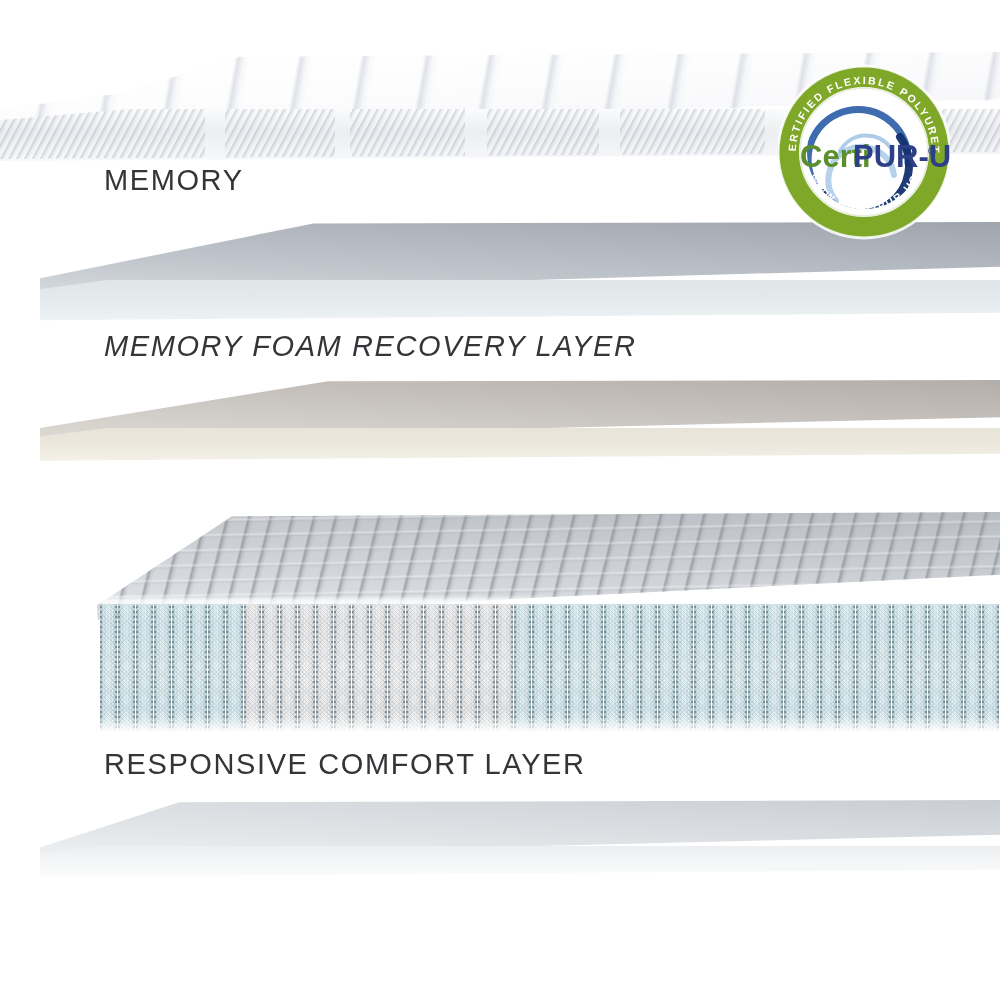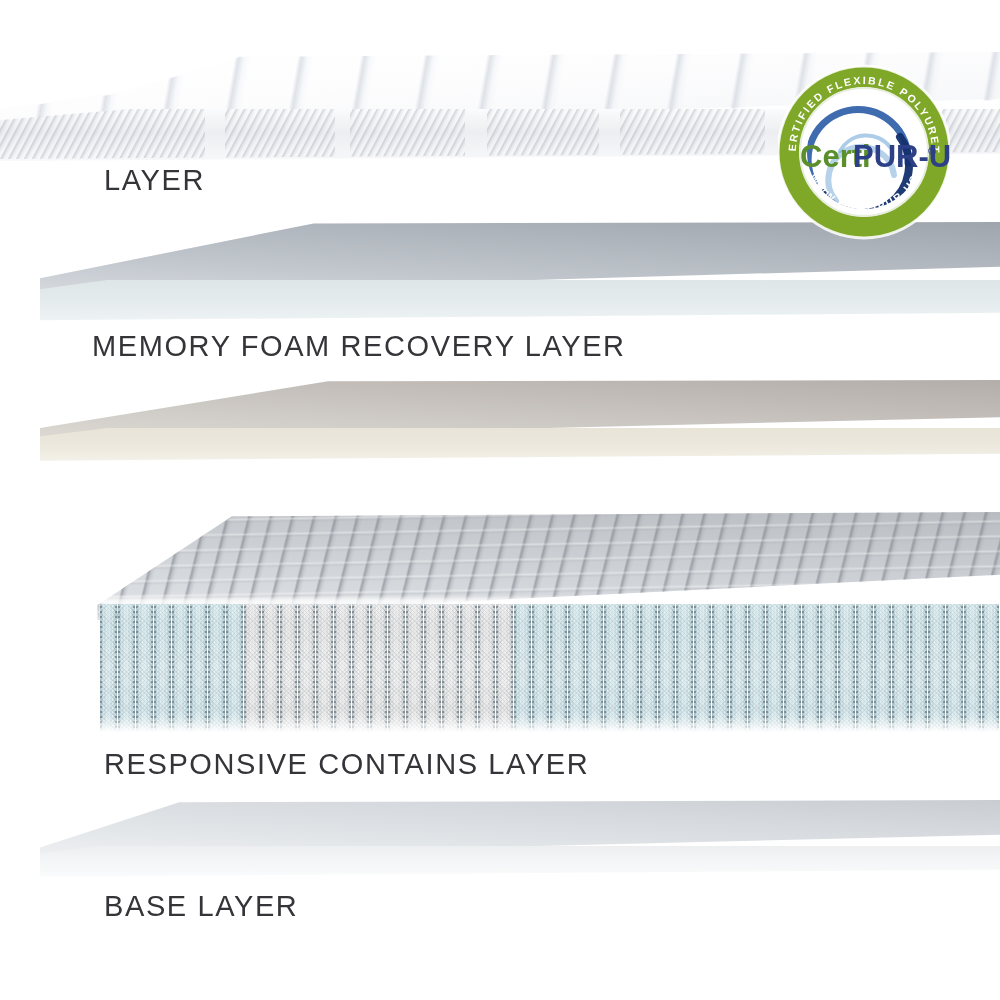--- a/index.html
+++ b/index.html
@@ -206,27 +206,27 @@
           <div class="quilt-panel" style="left: 0px; width: 205px;"></div>
           <div class="quilt-panel" style="left: 225px; width: 110px;"></div>
           <div class="quilt-panel" style="left: 350px; width: 115px;"></div>
           <div class="quilt-panel" style="left: 487px; width: 112px;"></div>
           <div class="quilt-panel" style="left: 620px; width: 145px;"></div>
           <div class="quilt-panel" style="left: 790px; width: 115px;"></div>
           <div class="quilt-panel" style="left: 925px; width: 75px;"></div>
         </div>
     </div>
   </div>
-  <div class="layer-label" style="left:104px; top:166px;">LAYER</div>
+  <div class="layer-label" style="left:104px; top:166px;">MEMORY</div>
 
   <div class="slab" id="memory-layer">
     <div class="mem-top"></div>
     <div class="mem-face"></div>
   </div>
-  <div class="layer-label" style="left:92px; top:332px;">MEMORY FOAM RECOVERY LAYER</div>
+  <div class="layer-label" style="left:104px; top:332px;font-style:italic;">MEMORY FOAM RECOVERY LAYER</div>
 
   <div class="slab" id="comfort-layer">
     <div class="com-top"></div>
     <div class="com-face"></div>
   </div>
 
   <div class="slab" id="support-layer">
     <div class="sup-top"></div>
     <div class="sup-top-coils"></div>
     <div class="sup-top-rows"></div>
@@ -528,27 +528,26 @@
         </div>
         <div class="coil blue" style="left: 882px; width: 17px;">
           <span class="mesh"></span>
           <span class="shade"></span>
           <span class="seam seamL"></span>
           <span class="seam seamR"></span>
         </div>
       </div>
     <div class="coil-bottom-fade"></div>
   </div>
-  <div class="layer-label" style="left:104px; top:750px;">RESPONSIVE CONTAINS LAYER</div>
+  <div class="layer-label" style="left:104px; top:750px;">RESPONSIVE COMFORT LAYER</div>
 
   <div class="slab" id="base-layer">
     <div class="base-top"></div>
     <div class="base-face"></div>
   </div>
-  <div class="layer-label" style="left:104px; top:892px;">BASE LAYER</div>
 
   <div id="certipur-badge">
     <svg viewBox="0 0 172 186" xmlns="http://www.w3.org/2000/svg">
       <defs>
         <path id="arcTop" d="M 18 97 A 68 68 0 0 1 154 97" fill="none"></path>
         <path id="arcBottom" d="M 26 97 A 60 60 0 0 0 146 97" fill="none"></path>
         <clipPath id="innerClip">
             <circle cx="86" cy="97" r="57"></circle>
           </clipPath>
       </defs>

